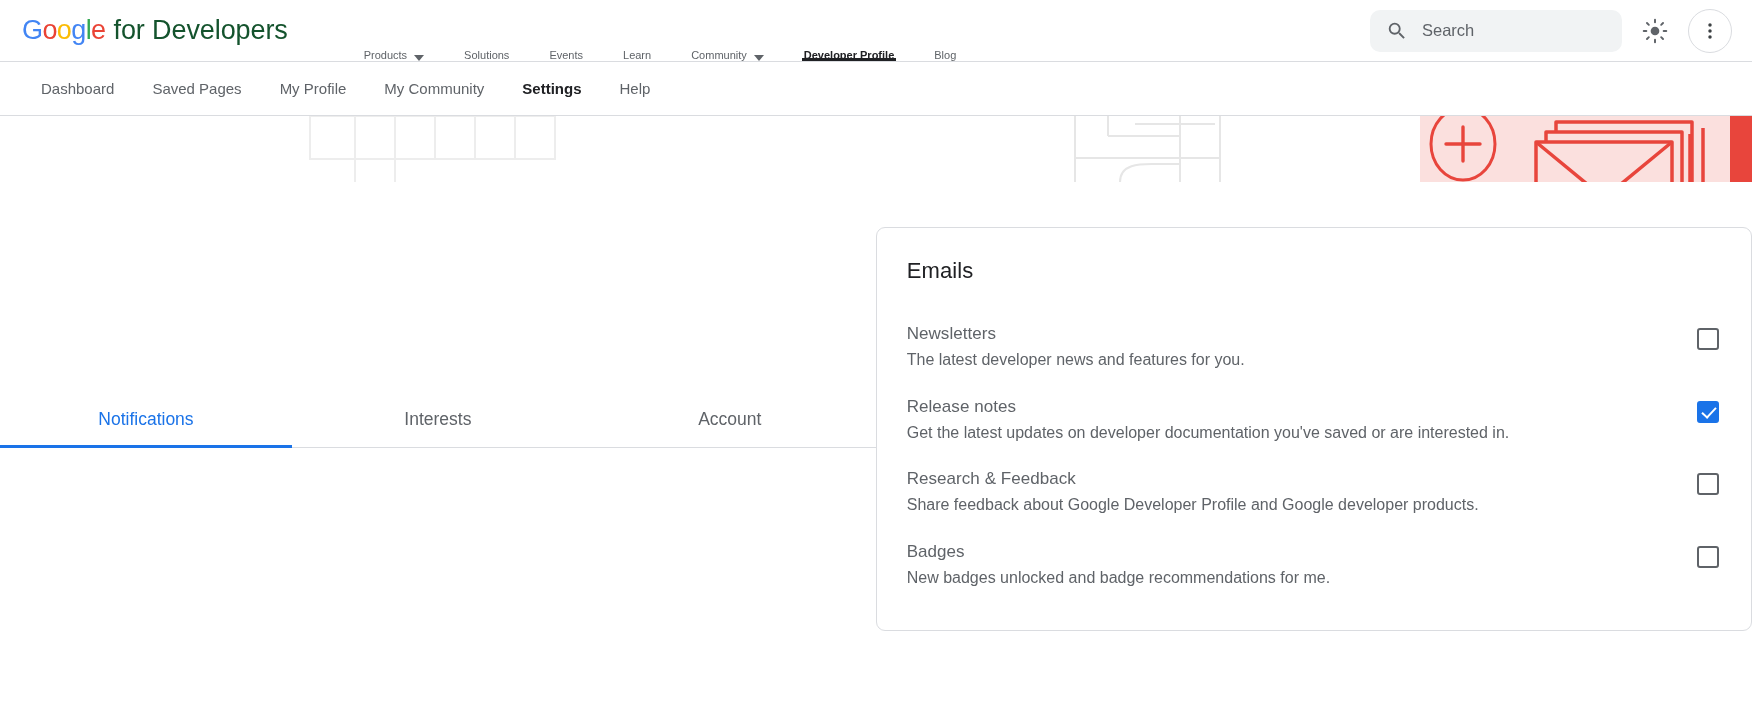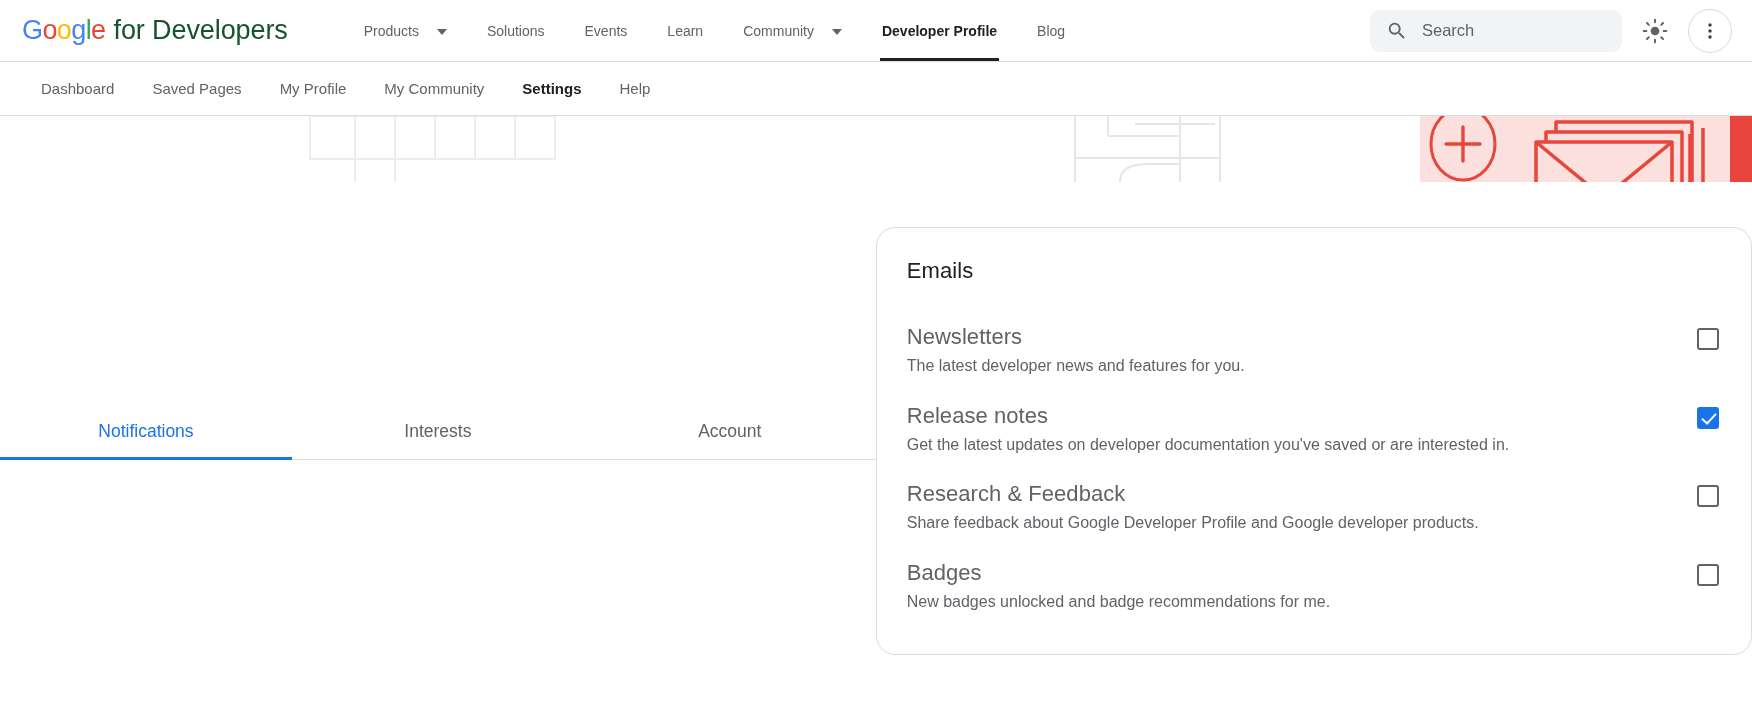--- a/index.html
+++ b/index.html
@@ -34,24 +34,24 @@
   .logo .g-word span:nth-child(2) { color: #EA4335; }
   .logo .g-word span:nth-child(3) { color: #FBBC05; }
   .logo .g-word span:nth-child(4) { color: #4285F4; }
   .logo .g-word span:nth-child(5) { color: #34A853; }
   .logo .g-word span:nth-child(6) { color: #EA4335; }
   .logo .suffix { color: #14532d; font-weight: 400; margin-left: 8px; letter-spacing: -0.1px; }
 
   .main-nav { display: flex; align-items: center; height: 100%; gap: 0; }
   .nav-item {
     position: relative;
-    display: flex; align-items: center; gap: 18px;
+    display: flex; align-items: flex-end; gap: 7px;
     height: 100%;
     padding: 0 20px;
-    font-size: 14px;
+    font-size: 11px;
     color: #5f6368;
     cursor: pointer;
     white-space: nowrap;
   }
   .nav-item.active { color: #202124; font-weight: 700; }
   .nav-item.active::after {
     content: "";
     position: absolute;
     left: 18px; right: 18px; bottom: 0;
     height: 3px; background: #202124;
@@ -153,40 +153,40 @@
     position: absolute;
     left: 0; right: 0; bottom: -1px;
     height: 3px;
     background: #1a73e8;
   }
 
   .card {
     width: 884px;
     margin-top: 45px;
     border: 1px solid #dadce0;
-    border-radius: 19px;
+    border-radius: 9px;
     background: #ffffff;
     padding: 30px 32px 28px 30px;
   }
   .card-title {
     font-size: 22px;
     color: #202124;
     font-weight: 400;
     margin-bottom: 28px;
     letter-spacing: 0.1px;
   }
 
   .pref-row {
     display: flex;
     align-items: flex-start;
     padding: 12px 0 14px;
   }
   .pref-text { flex: 1; padding-right: 24px; }
   .pref-title {
-    font-size: 22px;
+    font-size: 17px;
     color: #5f6368;
     margin-bottom: 5px;
     letter-spacing: 0.05px;
   }
   .pref-desc {
     font-size: 16px;
     color: #5f6368;
     line-height: 1.35;
   }
 

